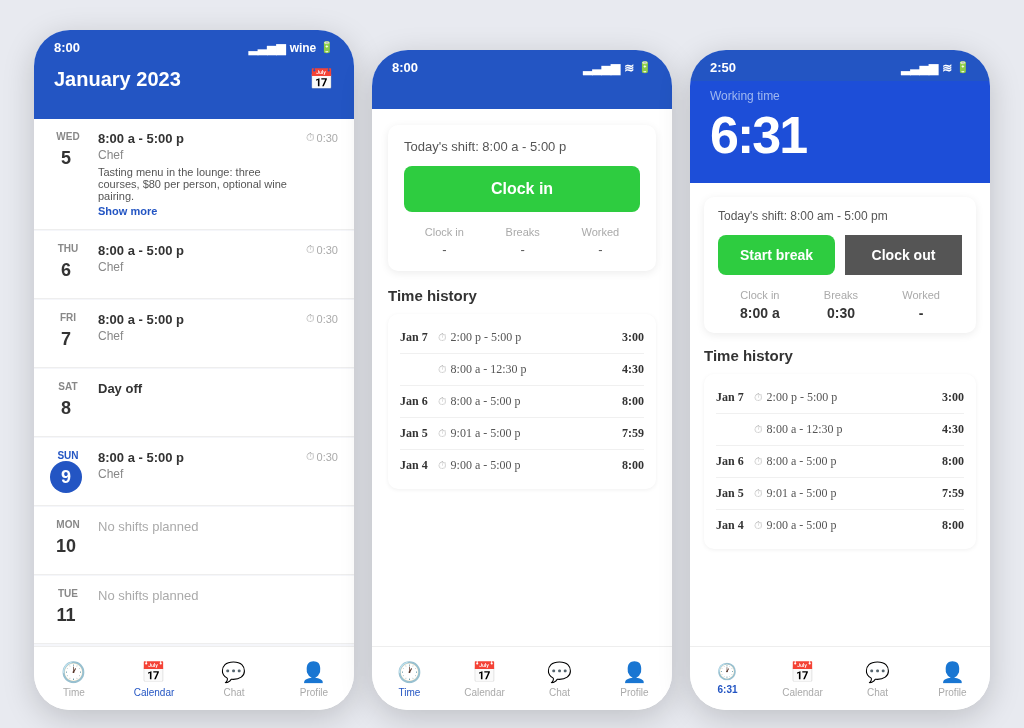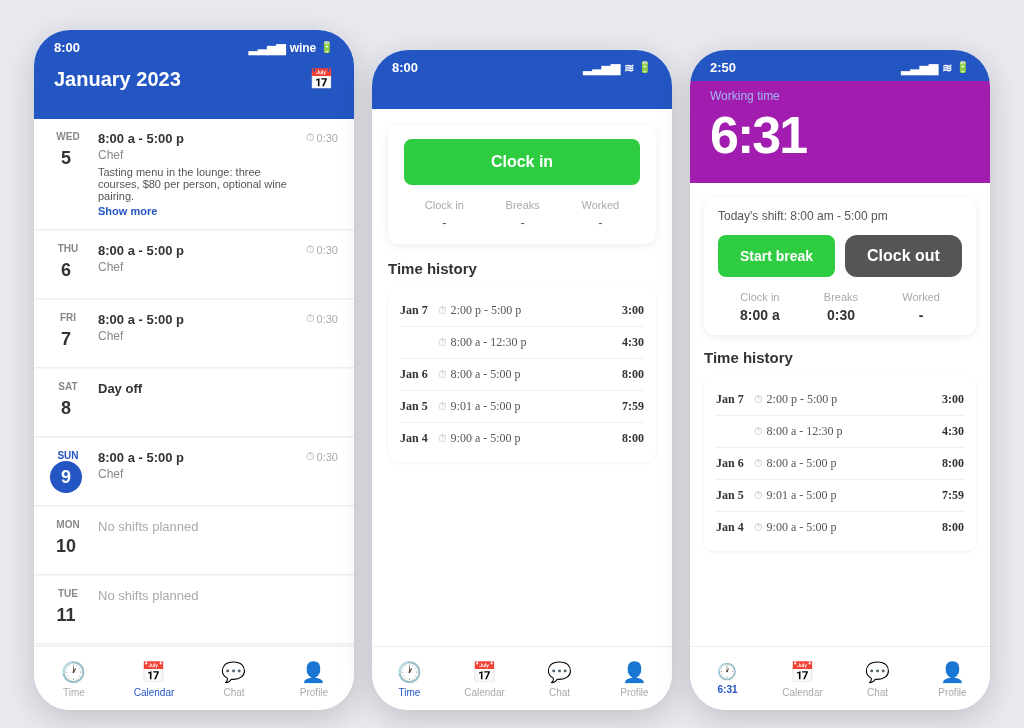--- a/index.html
+++ b/index.html
@@ -164,21 +164,21 @@
       font-size: 12px;
     }
     .history-row:last-child { border-bottom: none; }
     .history-date { width: 38px; color: #333; font-weight: 600; flex-shrink: 0; }
     .history-time { flex: 1; color: #555; display: flex; align-items: center; gap: 4px; }
     .clock-icon-small { color: #bbb; font-size: 11px; }
     .history-hours { color: #333; font-weight: 600; }
 
     
     .phone-3 .blue-header {
-      background: #a21caf;
+      background: #1d4ed8;
       color: white;
       padding: 8px 20px 20px;
     }
     .working-label { font-size: 12px; color: #a0b8f0; margin-bottom: 6px; }
     .working-time { font-size: 52px; font-weight: 700; letter-spacing: -2px; line-height: 1; margin-bottom: 2px; }
     .work-shift-card {
       background: white;
       border-radius: 10px;
       margin: 14px 14px 10px;
       padding: 12px 14px;
@@ -195,23 +195,23 @@
       padding: 12px;
       font-size: 14px;
       font-weight: 700;
       cursor: pointer;
     }
     .clock-out-btn {
       flex: 1;
       background: #555;
       color: white;
       border: none;
-      border-radius: 12px;
+      border-radius: 0;
       padding: 12px;
-      font-size: 16px;
+      font-size: 14px;
       font-weight: 700;
       cursor: pointer;
     }
     .work-stats {
       display: flex;
       justify-content: space-around;
       text-align: center;
     }
     .work-stat-label { font-size: 11px; color: #aaa; margin-bottom: 4px; }
     .work-stat-value { font-size: 14px; color: #333; font-weight: 700; }
@@ -363,20 +363,21 @@
         <span style="font-size:12px;">▂▃▅▆</span>
         <span style="font-size:12px;"> ≋ </span>
         <span style="font-size:11px;">🔋</span>
       </div>
     </div>
 
     <div class="blue-header">
     </div>
 
     <div class="shift-card">
+      <div class="today-shift">Today's shift: 8:00 a - 5:00 p</div>
       <button class="clock-in-btn">Clock in</button>
       <div class="time-stats">
         <div>
           <div class="stat-label">Clock in</div>
           <div class="stat-value">-</div>
         </div>
         <div>
           <div class="stat-label">Breaks</div>
           <div class="stat-value">-</div>
         </div>

